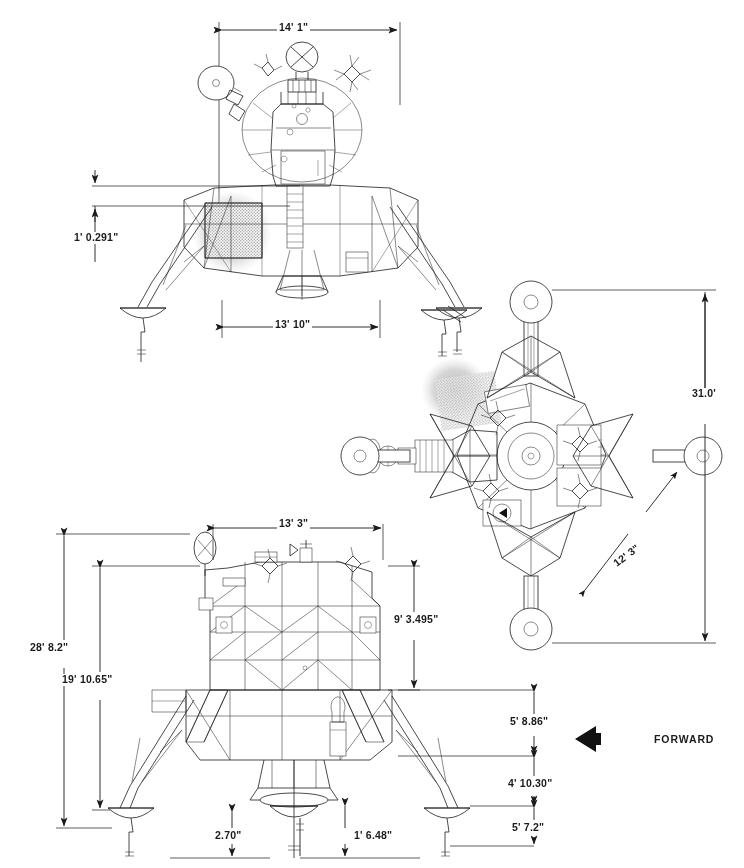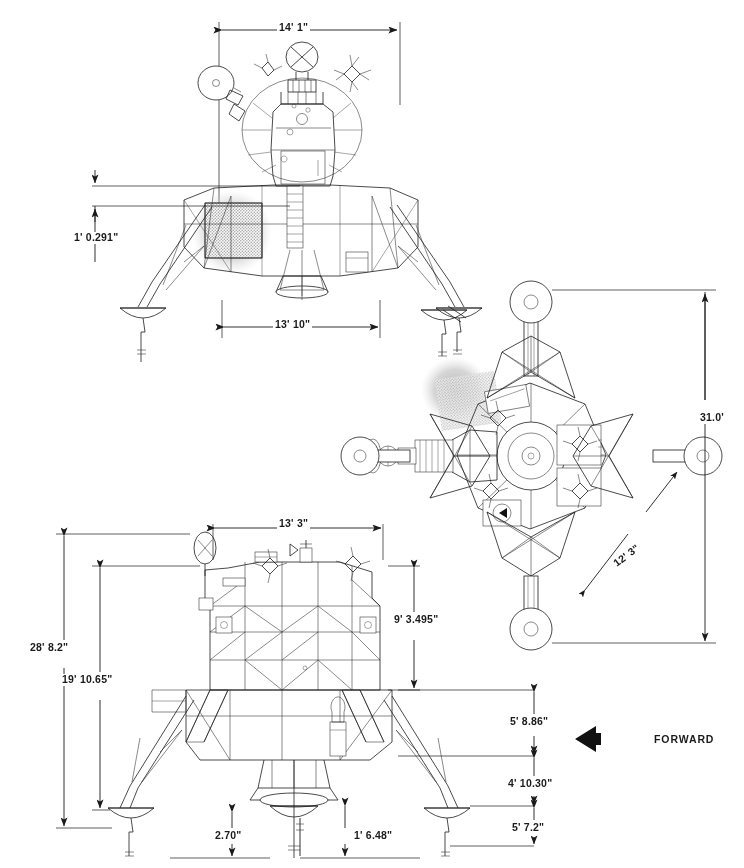--- a/index.html
+++ b/index.html
@@ -488,21 +488,21 @@
       <path class="blk" d="M575,739 L596,726 L596,733 L601,733 L601,745 L596,745 L596,752 Z"></path>
     </g>
   </svg>
 
   <div class="dim-label" style="left:277px; top:22px;">14' 1"</div>
 
   <div class="dim-label" style="left:72px; top:232px;">1' 0.291"</div>
 
   <div class="dim-label" style="left:273px; top:319px;">13' 10"</div>
 
-  <div class="dim-label" style="left:690px; top:412px;margin-left:8px;">31.0'</div>
+  <div class="dim-label" style="left:690px; top:388px;">31.0'</div>
 
   <div class="dim-label rot" style="left:610px; top:550px; transform:rotate(-37deg);">12' 3"</div>
 
   <div class="dim-label" style="left:277px; top:518px;">13' 3"</div>
 
   <div class="dim-label" style="left:28px; top:642px;">28' 8.2"</div>
 
   <div class="dim-label" style="left:60px; top:674px;">19' 10.65"</div>
 
   <div class="dim-label" style="left:392px; top:614px;">9' 3.495"</div>

